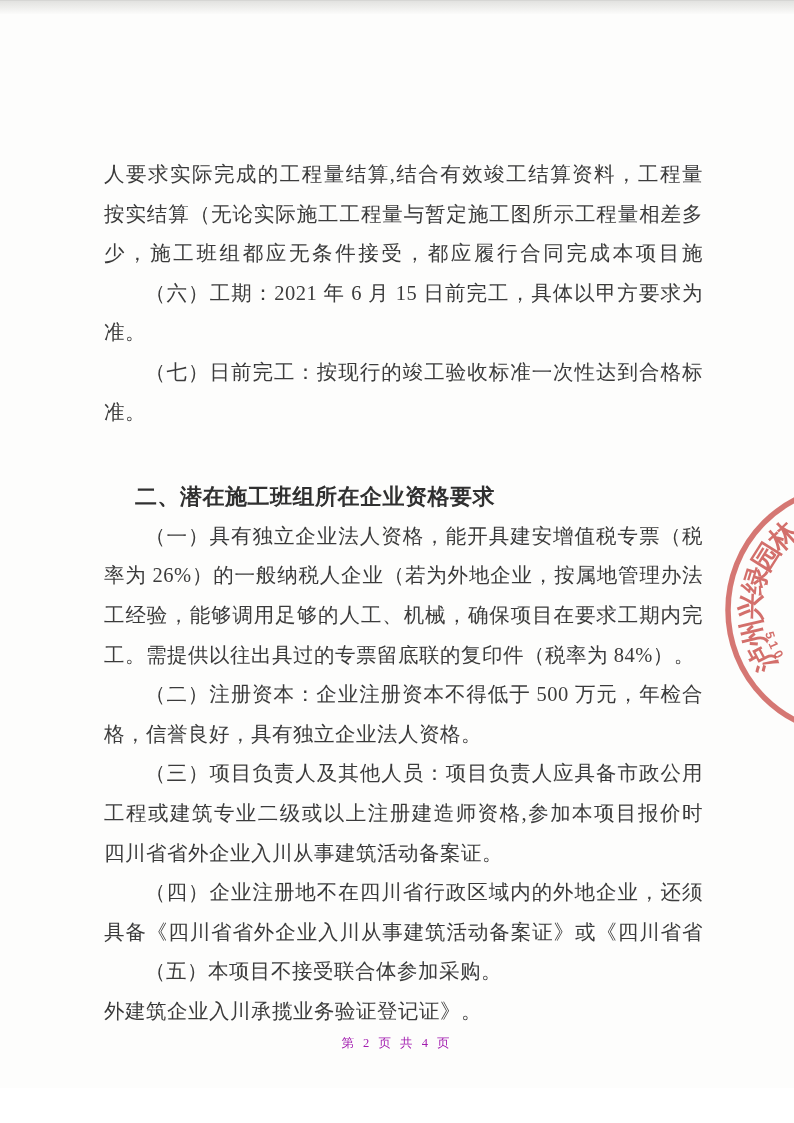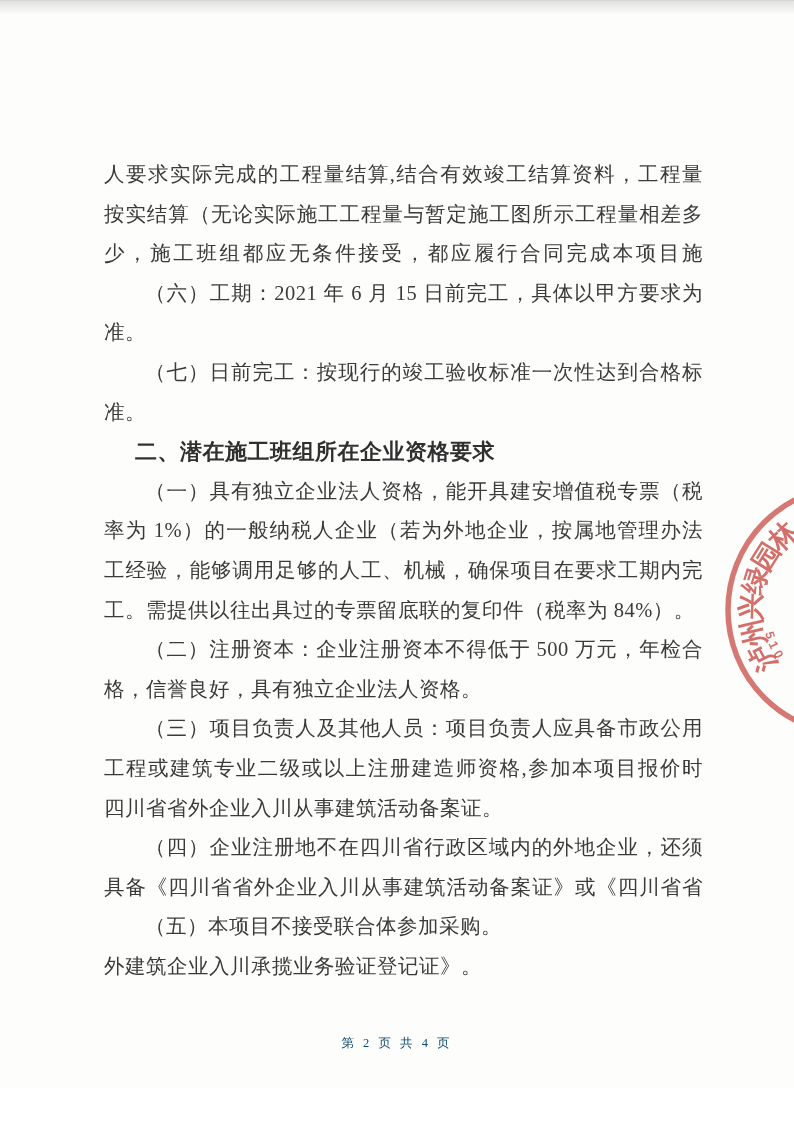--- a/index.html
+++ b/index.html
@@ -36,28 +36,29 @@
     text-align-last:justify;
     text-justify:inter-character;
   }
   .line.heading{
     font-family:"Liberation Sans","DejaVu Sans",sans-serif;
     font-weight:700;
     font-size:22px;
     color:#303030;
     text-indent:31px;
     letter-spacing:0.5px;
+    margin-top:45px;
   }
   .footer{
     position:absolute;
     left:0;right:0;top:1035px;
     text-align:center;
     font-size:12.5px;
     letter-spacing:3px;
-    color:#0c4a6e;
+    color:#a21caf;
   }
   .seal{
     position:absolute;
     left:700px;top:458px;
     width:310px;height:310px;
     pointer-events:none;
     opacity:0.88;
   }
   .seal svg{display:block;width:310px;height:310px;}
 </style>
@@ -71,21 +72,21 @@
   <div class="content">
       <div class="line cont flush">人要求实际完成的工程量结算,结合有效竣工结算资料，工程量</div>
       <div class="line cont flush">按实结算（无论实际施工工程量与暂定施工图所示工程量相差多</div>
       <div class="line cont flush">少，施工班组都应无条件接受，都应履行合同完成本项目施工）。</div>
       <div class="line pstart flush">（六）工期：2021 年 6 月 15 日前完工，具体以甲方要求为</div>
       <div class="line cont">准。</div>
       <div class="line pstart flush">（七）日前完工：按现行的竣工验收标准一次性达到合格标</div>
       <div class="line cont">准。</div>
       <div class="line heading">二、潜在施工班组所在企业资格要求</div>
       <div class="line pstart flush">（一）具有独立企业法人资格，能开具建安增值税专票（税</div>
-      <div class="line cont flush">率为 1%）的一般纳税人企业（若为外地企业，按属地管理办法</div>
+      <div class="line cont flush">率为 26%）的一般纳税人企业（若为外地企业，按属地管理办法</div>
       <div class="line cont flush">工经验，能够调用足够的人工、机械，确保项目在要求工期内完</div>
       <div class="line cont">工。需提供以往出具过的专票留底联的复印件（税率为 84%）。</div>
       <div class="line pstart flush">（二）注册资本：企业注册资本不得低于 500 万元，年检合</div>
       <div class="line cont">格，信誉良好，具有独立企业法人资格。</div>
       <div class="line pstart flush">（三）项目负责人及其他人员：项目负责人应具备市政公用</div>
       <div class="line cont flush">工程或建筑专业二级或以上注册建造师资格,参加本项目报价时</div>
       <div class="line cont">四川省省外企业入川从事建筑活动备案证。</div>
       <div class="line pstart flush">（四）企业注册地不在四川省行政区域内的外地企业，还须</div>
       <div class="line cont flush">具备《四川省省外企业入川从事建筑活动备案证》或《四川省省</div>
       <div class="line pstart">（五）本项目不接受联合体参加采购。</div>

